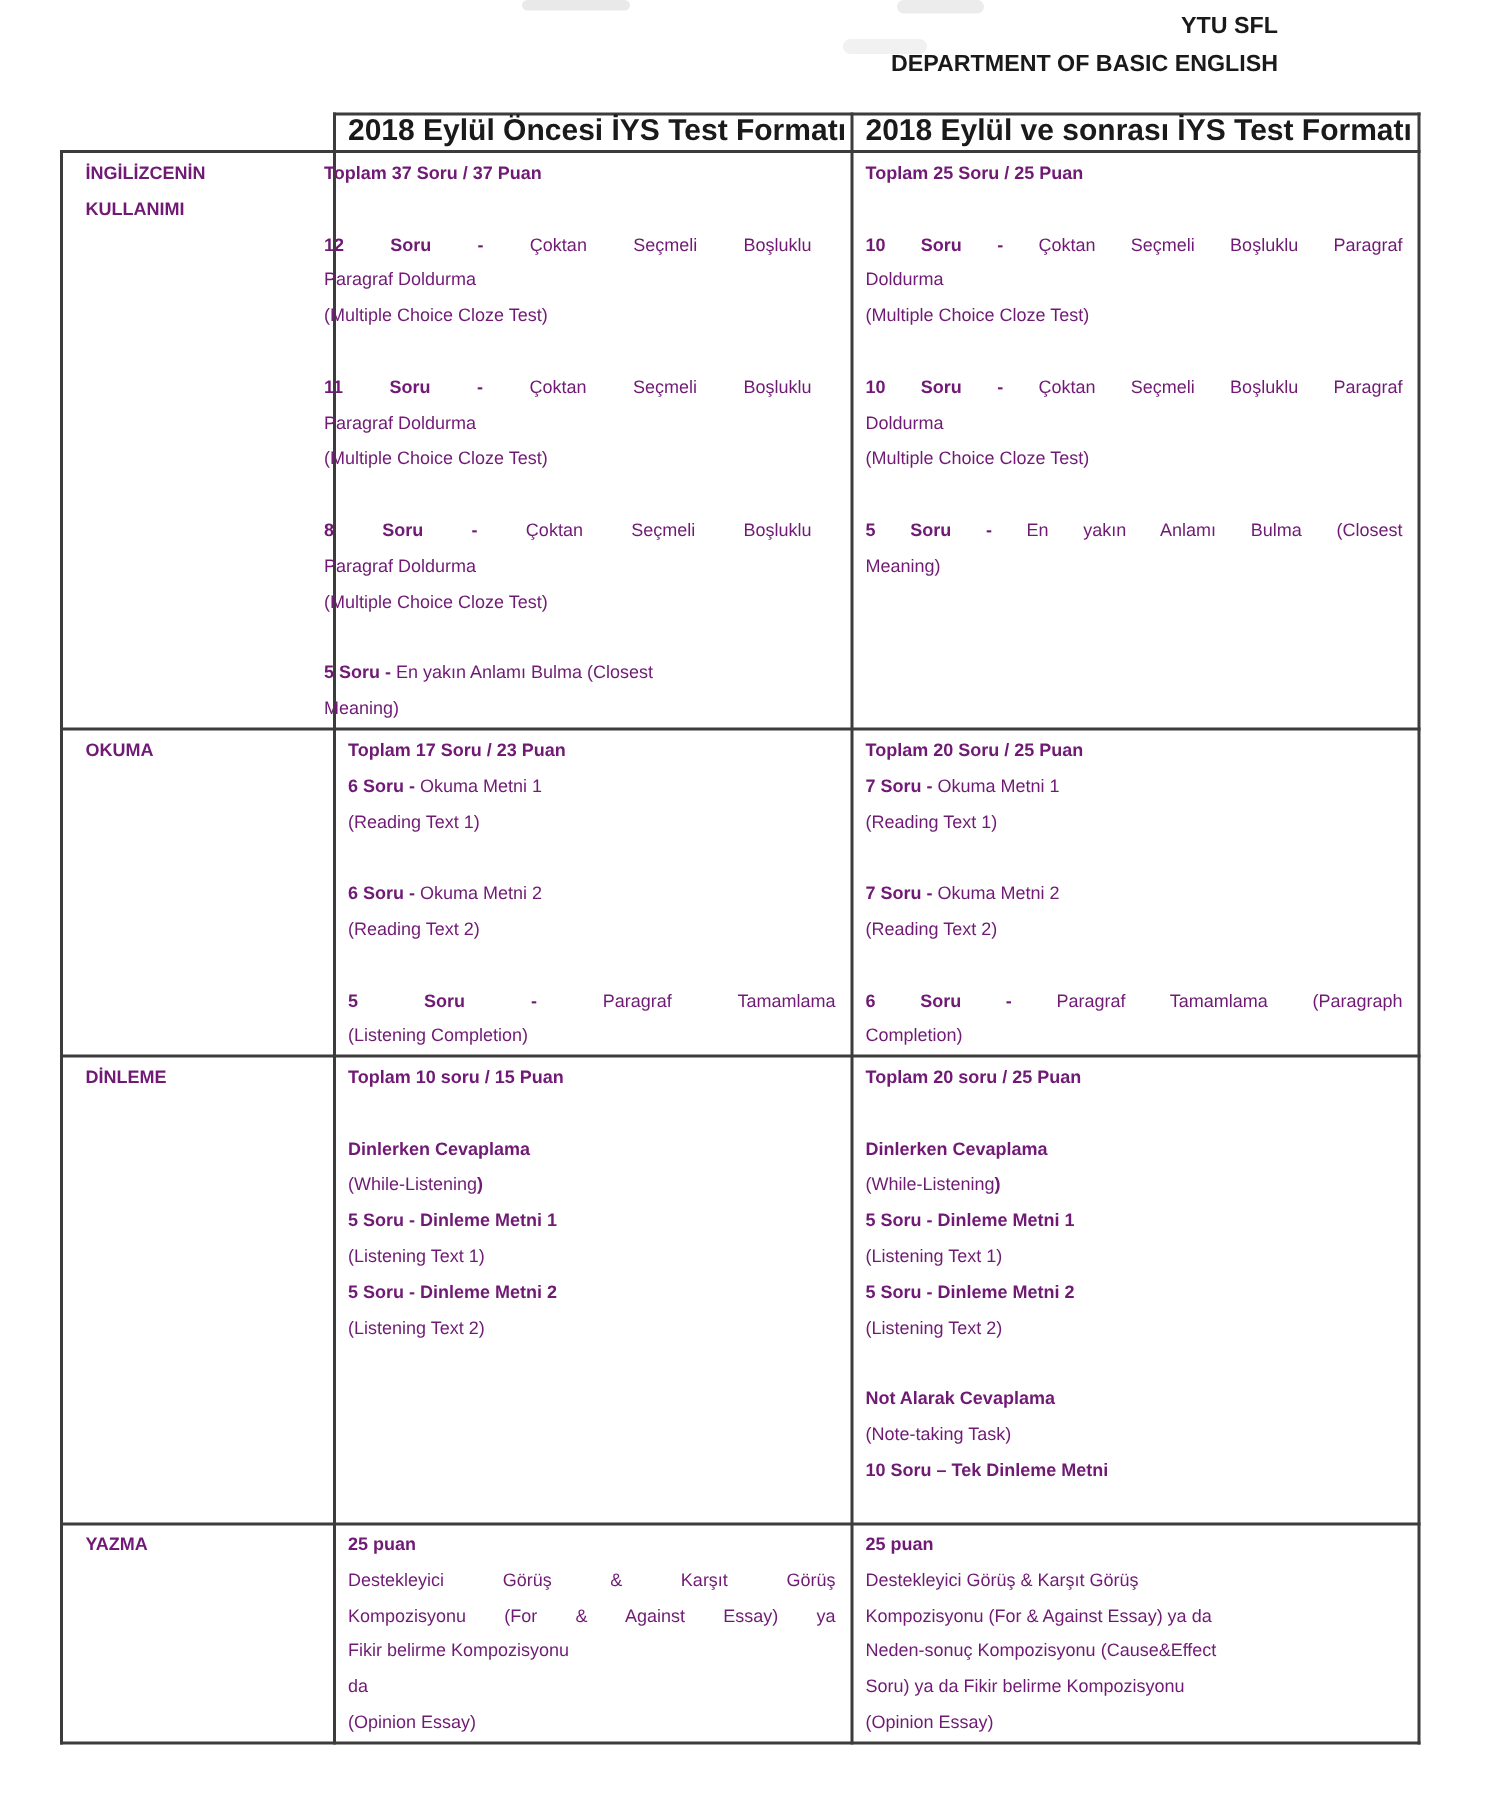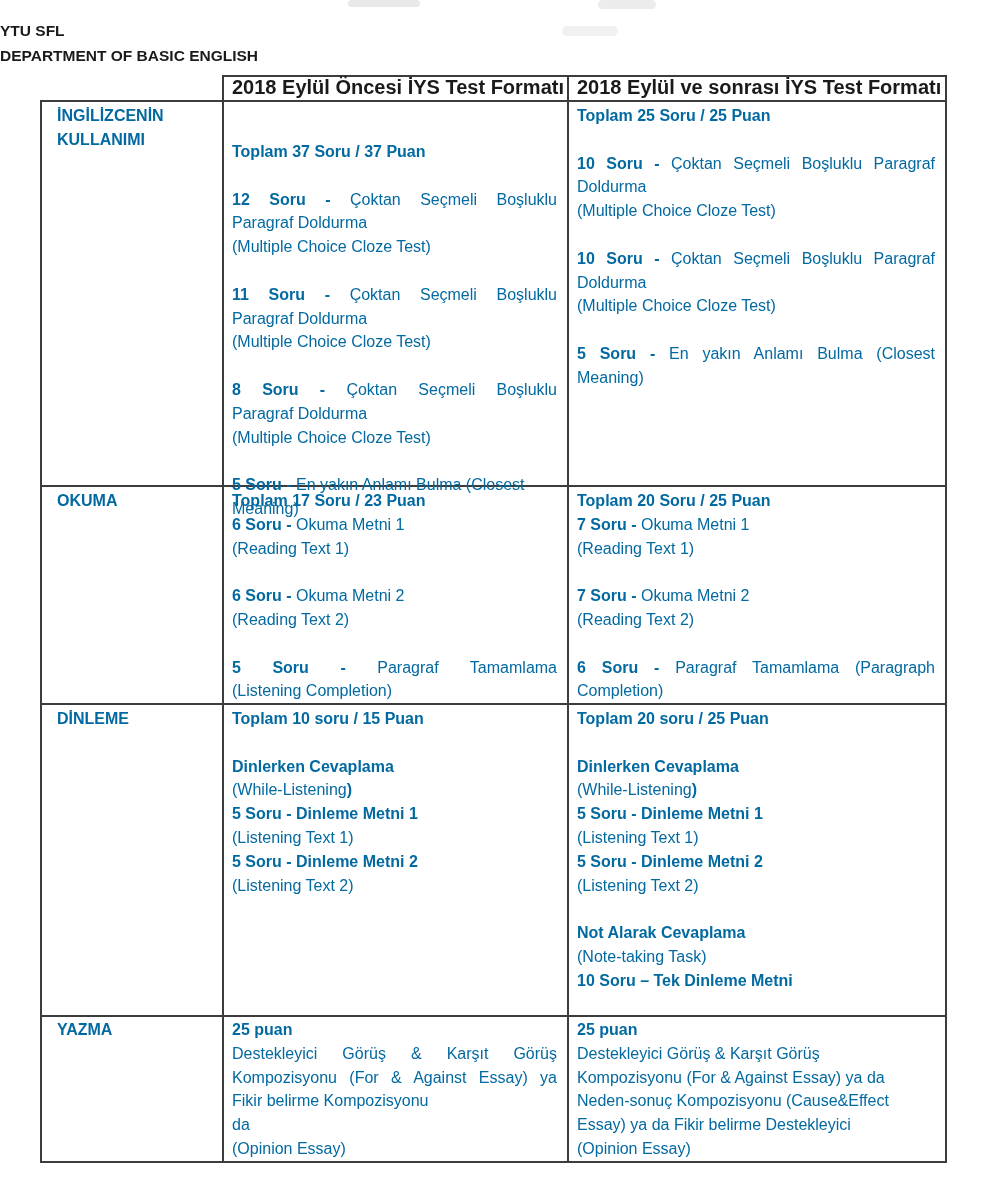--- a/index.html
+++ b/index.html
@@ -2,28 +2,28 @@
 <html><head>
 <meta charset="utf-8">
 <style>
   html,body{margin:0;padding:0;}
   body{
     width:990px;height:1200px;position:relative;overflow:hidden;
     background:#ffffff;color:#1a1a1a;
     font-family:"Liberation Sans",sans-serif;
   }
   .doc-heading{
-    position:absolute;left:0;top:18px;width:852px;
-    text-align:left;font-weight:bold;font-size:15.5px;line-height:25px;
+    position:absolute;left:0;top:5px;width:852px;
+    text-align:right;font-weight:bold;font-size:15.5px;line-height:25px;
   }
   .artifact{position:absolute;border-radius:5px;}
   .hline,.vline{position:absolute;background:#3c3c3c;}
   .cell{
-    position:absolute;font-size:16px;line-height:23.8px;
-    color:#0369a1;
+    position:absolute;font-size:12px;line-height:23.8px;
+    color:#701a75;
   }
   .cell .line{min-height:23.8px;}
   .cell .line.stretch{text-align:justify;text-align-last:justify;}
   .b{font-weight:bold;}
   .hdr-cell{
     position:absolute;font-size:20px;font-weight:bold;line-height:25px;
     white-space:nowrap;
   }
 </style>
 </head>
@@ -49,21 +49,21 @@
 <div class="hline" style="left:40px;top:1015px;width:907px;height:2px;"></div>
 <div class="hline" style="left:40px;top:1161px;width:907px;height:2px;"></div>
 
 <div class="hdr-cell" style="left:232px;top:75px;width:325px;">2018 Eylül Öncesi İYS Test Formatı</div>
 <div class="hdr-cell" style="left:577px;top:75px;width:358px;text-align:right;">2018 Eylül ve sonrası İYS Test Formatı</div>
 
 <div class="cell" style="left:57px;top:104px;width:160px;">
     <div class="line"><span class="b">İNGİLİZCENİN</span></div>
     <div class="line"><span class="b">KULLANIMI</span></div>
   </div>
-<div class="cell" style="left:232px;top:104px;width:325px;margin-top:36px;">
+<div class="cell" style="left:216px;top:104px;width:325px;">
     <div class="line"><span class="b">Toplam 37 Soru / 37 Puan</span></div>
     <div class="line">&nbsp;</div>
     <div class="line stretch"><span class="b">12 Soru -</span><span class="r"> Çoktan Seçmeli Boşluklu</span></div>
     <div class="line"><span class="r">Paragraf Doldurma</span></div>
     <div class="line"><span class="r">(Multiple Choice Cloze Test)</span></div>
     <div class="line">&nbsp;</div>
     <div class="line stretch"><span class="b">11 Soru -</span><span class="r"> Çoktan Seçmeli Boşluklu</span></div>
     <div class="line"><span class="r">Paragraf Doldurma</span></div>
     <div class="line"><span class="r">(Multiple Choice Cloze Test)</span></div>
     <div class="line">&nbsp;</div>
@@ -152,15 +152,15 @@
     <div class="line stretch"><span class="r">Kompozisyonu (For &amp; Against Essay) ya</span></div>
     <div class="line"><span class="r">Fikir belirme Kompozisyonu</span></div>
     <div class="line"><span class="r">da</span></div>
     <div class="line"><span class="r">(Opinion Essay)</span></div>
   </div>
 <div class="cell" style="left:577px;top:1018px;width:358px;">
     <div class="line"><span class="b">25 puan</span></div>
     <div class="line"><span class="r">Destekleyici Görüş &amp; Karşıt Görüş</span></div>
     <div class="line"><span class="r">Kompozisyonu (For &amp; Against Essay) ya da</span></div>
     <div class="line"><span class="r">Neden-sonuç Kompozisyonu (Cause&amp;Effect</span></div>
-    <div class="line"><span class="r">Essay) ya da Fikir belirme Destekleyici</span></div>
+    <div class="line"><span class="r">Soru) ya da Fikir belirme Kompozisyonu</span></div>
     <div class="line"><span class="r">(Opinion Essay)</span></div>
   </div>
 
 </body></html>

